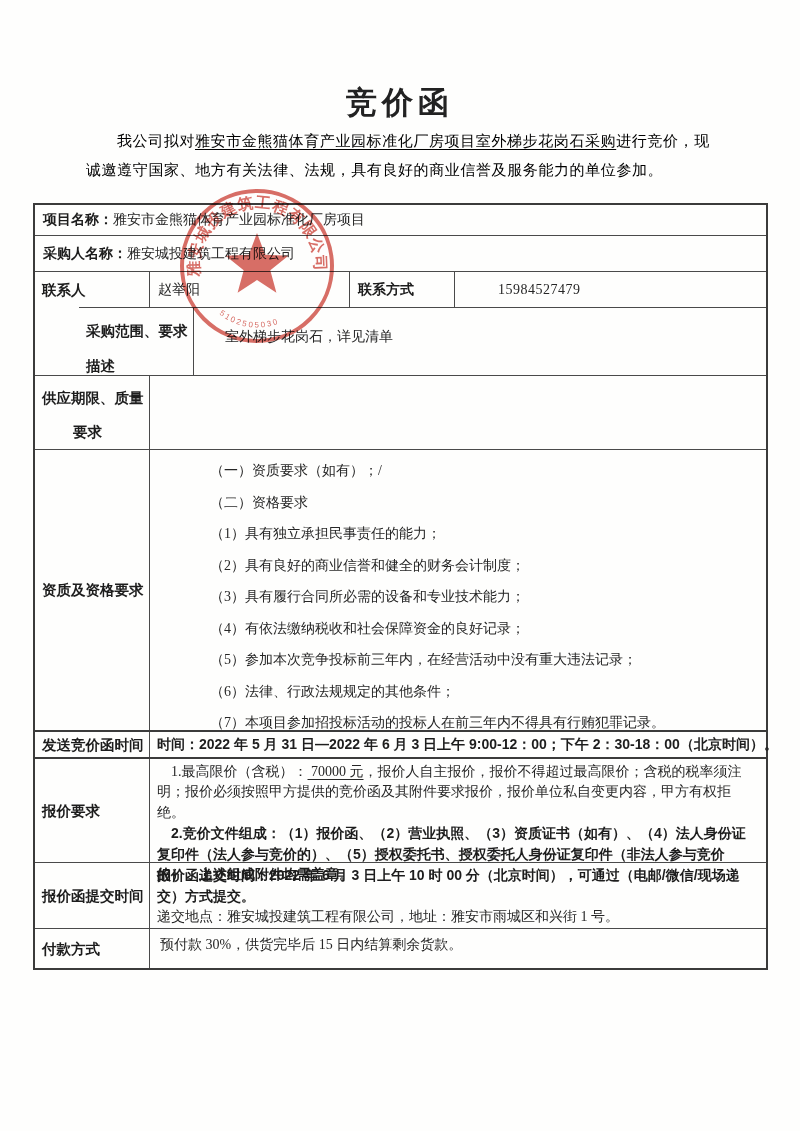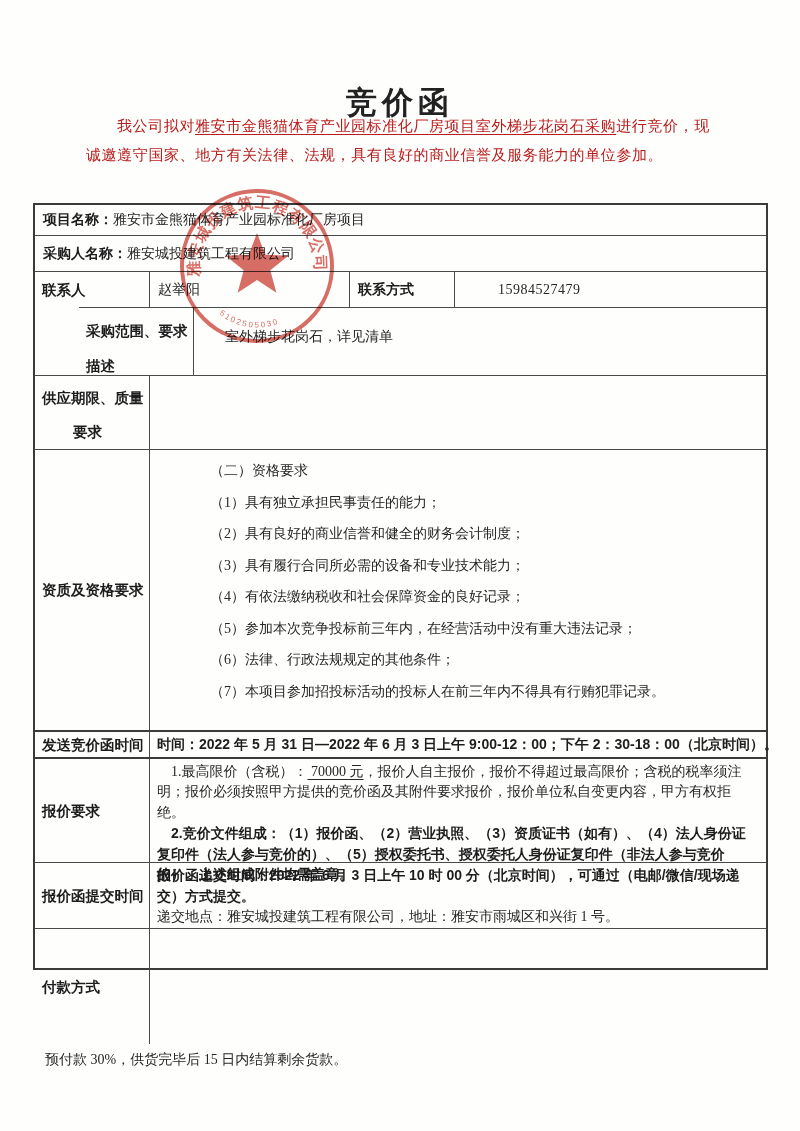--- a/index.html
+++ b/index.html
@@ -8,23 +8,23 @@
     font-family:"Liberation Serif",serif;color:#262626;overflow:hidden;
   }
   .hei{font-family:"Liberation Sans",sans-serif;font-weight:700;color:#1d1d1d;}
 
   .doc-title{
     position:absolute;top:82px;left:0;width:800px;text-align:center;
     font-size:31px;font-weight:700;letter-spacing:5px;color:#222;
     font-family:"Liberation Serif",serif;
   }
   .intro{
-    position:absolute;top:112px;left:86px;width:632px;
+    position:absolute;top:127px;left:86px;width:632px;
     font-size:15px;line-height:29px;letter-spacing:0.6px;
-    text-indent:31px;color:#b91c1c;
+    text-indent:31px;color:#000000;
   }
   .u{text-decoration:underline;text-underline-offset:3px;}
 
   
   .doc-table{
     position:absolute;left:33px;top:203px;width:735px;
     border:2px solid #3b3b3b;background:transparent;box-sizing:border-box;
     font-size:14px;
   }
   .t-row{display:flex;border-top:1px solid #4a4a4a;box-sizing:content-box;}
@@ -32,21 +32,21 @@
   .t-row.thick{border-top:2px solid #3b3b3b;}
   .lbl{
     width:115px;flex:0 0 115px;border-right:1px solid #4a4a4a;
     padding:0 2px 0 7px;box-sizing:border-box;font-size:14.5px;
     display:flex;flex-direction:column;justify-content:center;line-height:20px;
   }
   .lbl.top{justify-content:flex-start;}
   .val{flex:1;min-width:0;box-sizing:border-box;}
   .vcenter{display:flex;align-items:center;}
   .h30{height:30px;} .h35{height:35px;} .h67{height:67px;margin-left:44px;} .h73{height:73px;}
-  .h280{height:280px;} .h25{height:25px;} .h103{height:103px;} .h65{height:65px;} .h39{height:39px;flex-direction:column;}
+  .h280{height:280px;} .h25{height:25px;} .h103{height:103px;} .h65{height:65px;} .h39{height:39px;}
 
   .inline-row{display:flex;align-items:center;padding-left:8px;}
   .c-cell{box-sizing:border-box;display:flex;align-items:center;}
   .c-name{flex:0 0 200px;border-right:1px solid #4a4a4a;padding-left:8px;}
   .c-mlabel{flex:0 0 105px;border-right:1px solid #4a4a4a;padding-left:8px;font-size:14px;}
   .c-phone{flex:1;padding-left:8px;letter-spacing:0.5px;margin-left:35px;}
 
   .scope-val{padding:11px 6px 0 31px;line-height:35px;}
   .scope-lbl div{line-height:35px;}
   .supply-val{padding:5px 6px 0 8px;line-height:34px;}
@@ -106,20 +106,21 @@
   <div class="t-row h73">
     <div class="lbl top hei supply-lbl">
       <div>供应期限、质量</div>
       <div class="line2">要求</div>
     </div>
   </div>
 
   <div class="t-row h280">
     <div class="lbl hei">资质及资格要求</div>
     <div class="val qual-val">
+      <div class="qual-item">（一）资质要求（如有）；/</div>
       <div class="qual-item">（二）资格要求</div>
       <div class="qual-item">（1）具有独立承担民事责任的能力；</div>
       <div class="qual-item">（2）具有良好的商业信誉和健全的财务会计制度；</div>
       <div class="qual-item">（3）具有履行合同所必需的设备和专业技术能力；</div>
       <div class="qual-item">（4）有依法缴纳税收和社会保障资金的良好记录；</div>
       <div class="qual-item">（5）参加本次竞争投标前三年内，在经营活动中没有重大违法记录；</div>
       <div class="qual-item">（6）法律、行政法规规定的其他条件；</div>
       <div class="qual-item">（7）本项目参加招投标活动的投标人在前三年内不得具有行贿犯罪记录。</div>
     </div>
   </div>

